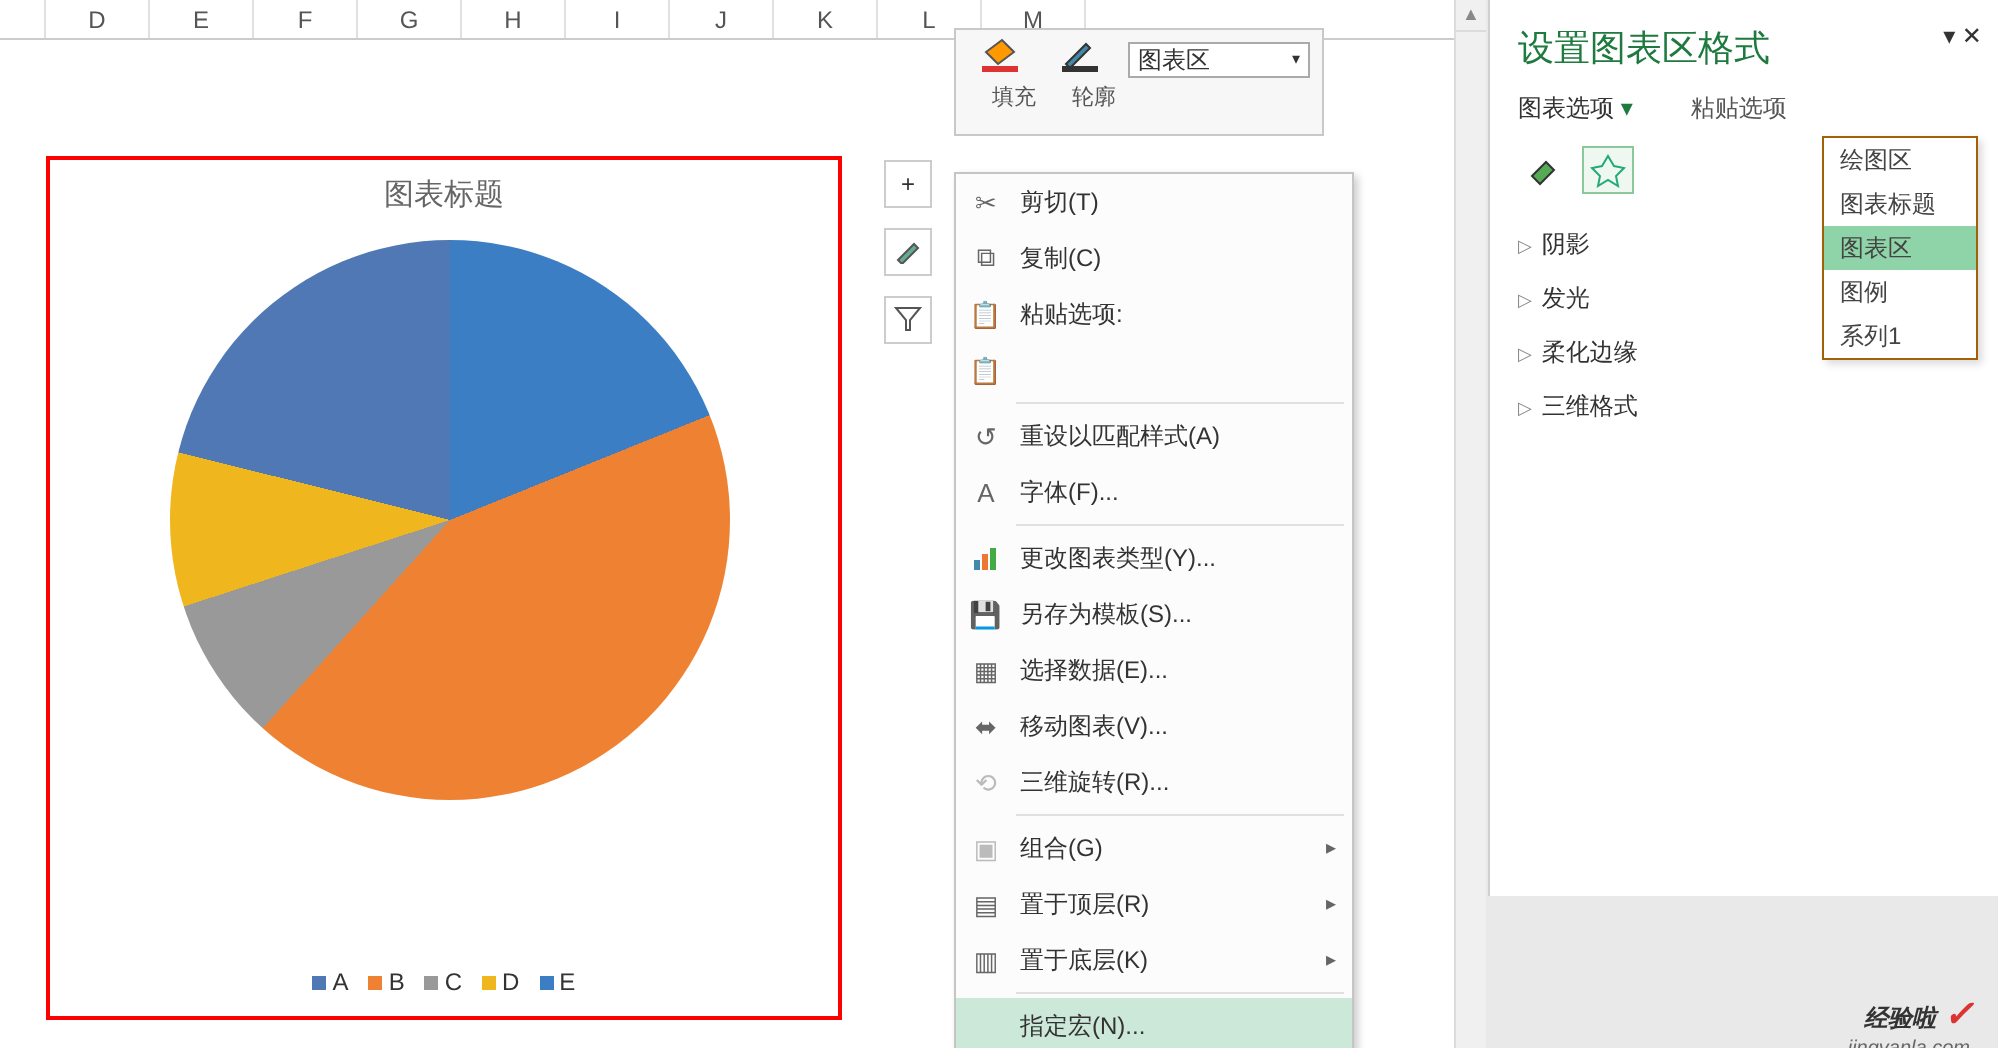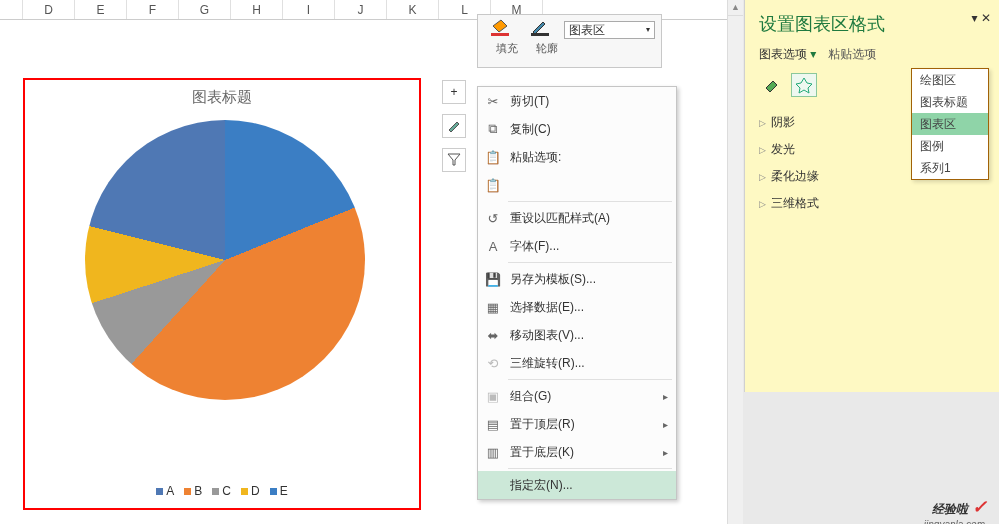--- a/index.html
+++ b/index.html
@@ -22,24 +22,24 @@
 .msel{flex:1;padding:6px}
 .mselbox{border:1px solid #aaa;background:#fff;height:18px;line-height:16px;padding:0 4px;font-size:11px;display:flex;justify-content:space-between;align-items:center}
 .ctx{position:absolute;left:477px;top:86px;width:200px;background:#fcfcfc;border:1px solid #c5c5c5;box-shadow:2px 2px 4px rgba(0,0,0,0.2)}
 .ci{height:28px;display:flex;align-items:center;padding-left:32px;position:relative;font-size:12px;color:#444}
 .ci.dis{color:#aaa}
 .ci.hl{background:#cce8d8}
 .cico{position:absolute;left:6px;width:18px;height:18px;display:flex;align-items:center;justify-content:center;font-size:13px;color:#666}
 .ci.dis .cico{color:#bbb}
 .sep{height:1px;background:#e0e0e0;margin:2px 4px 2px 30px}
 .sub::after{content:"▸";position:absolute;right:8px;color:#666;font-size:10px}
-.panel{position:absolute;right:0;top:0;width:255px;height:392px;background:#fef9c3;border-left:1px solid #d0d0d0;padding:12px 14px}
+.panel{position:absolute;right:0;top:0;width:255px;height:448px;background:#ffffff;border-left:1px solid #d0d0d0;padding:12px 14px}
 .ptitle{font-size:18px;color:#1f7a3f;font-weight:400;margin-bottom:10px}
 .pcls{position:absolute;right:8px;top:10px;color:#888;font-size:13px}
-.ptabs{display:flex;gap:12px;margin-bottom:10px;align-items:center}
+.ptabs{display:flex;gap:29px;margin-bottom:10px;align-items:center}
 .ptab{color:#555;font-size:12px}
 .ptab.act{color:#1f7a3f}
 .picns{display:flex;gap:6px;margin-bottom:12px}
 .pic{width:26px;height:24px;border:1px solid transparent;display:flex;align-items:center;justify-content:center}
 .pic.on{border-color:#8bc89b;background:#eef8f0}
 .psec{padding:5px 0;color:#555;font-size:12px;display:flex;align-items:center}
 .ptri{font-size:9px;color:#888;margin-right:5px}
 .drop{position:absolute;right:10px;top:68px;width:78px;background:#fff;border:1px solid #a16207;box-shadow:2px 2px 4px rgba(0,0,0,0.15)}
 .di{height:22px;line-height:22px;padding:0 8px;font-size:12px;color:#444}
 .di.sel{background:#8fd4a8}
@@ -138,20 +138,30 @@
     <div class="ci">
         <span class="cico">↺</span>
         <span>重设以匹配样式(A)</span>
       </div>
     <div class="ci">
         <span class="cico">A</span>
         <span>字体(F)...</span>
       </div>
     <div class="sep"></div>
     <div class="ci">
+        <span class="cico">
+          <svg width="14" height="14">
+            <rect x="1" y="8" width="3" height="5" fill="#48a"></rect>
+            <rect x="5" y="5" width="3" height="8" fill="#e73"></rect>
+            <rect x="9" y="2" width="3" height="11" fill="#4a4"></rect>
+          </svg>
+        </span>
+        <span>更改图表类型(Y)...</span>
+      </div>
+    <div class="ci">
         <span class="cico">💾</span>
         <span>另存为模板(S)...</span>
       </div>
     <div class="ci">
         <span class="cico">▦</span>
         <span>选择数据(E)...</span>
       </div>
     <div class="ci">
         <span class="cico">⬌</span>
         <span>移动图表(V)...</span>

